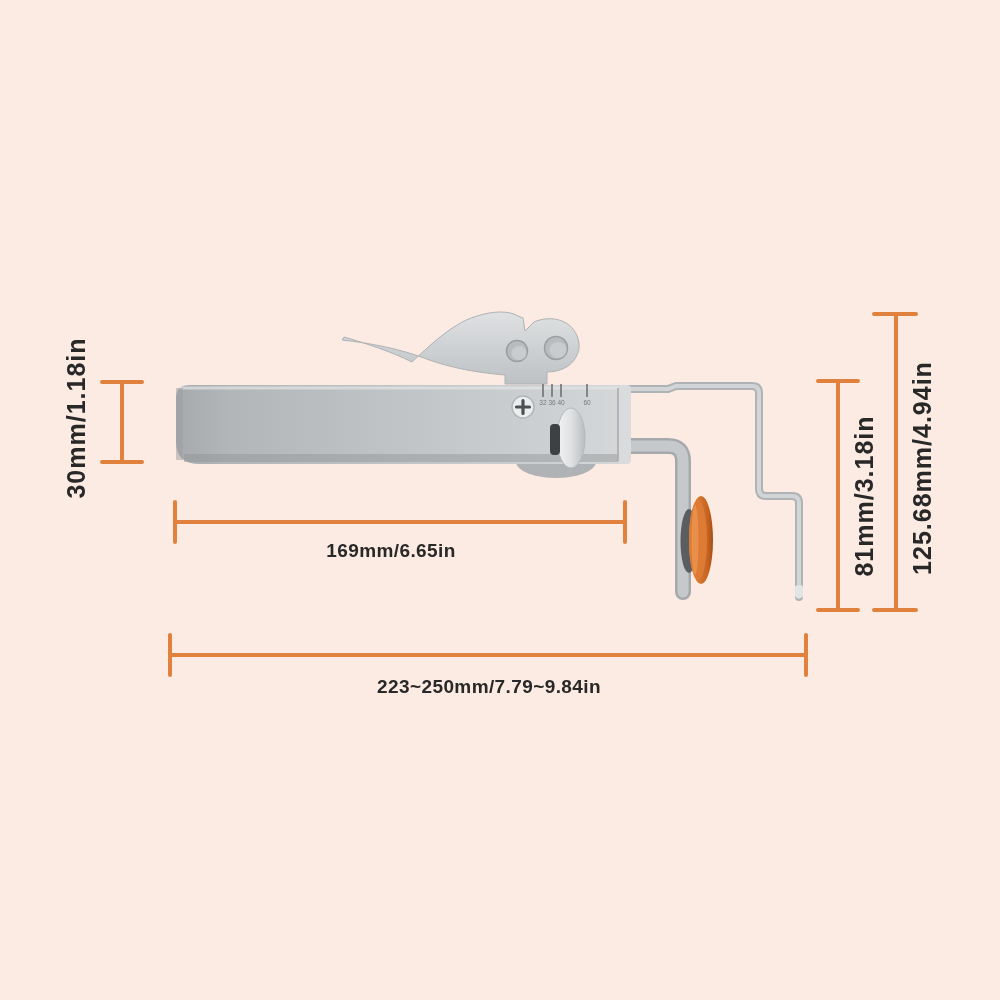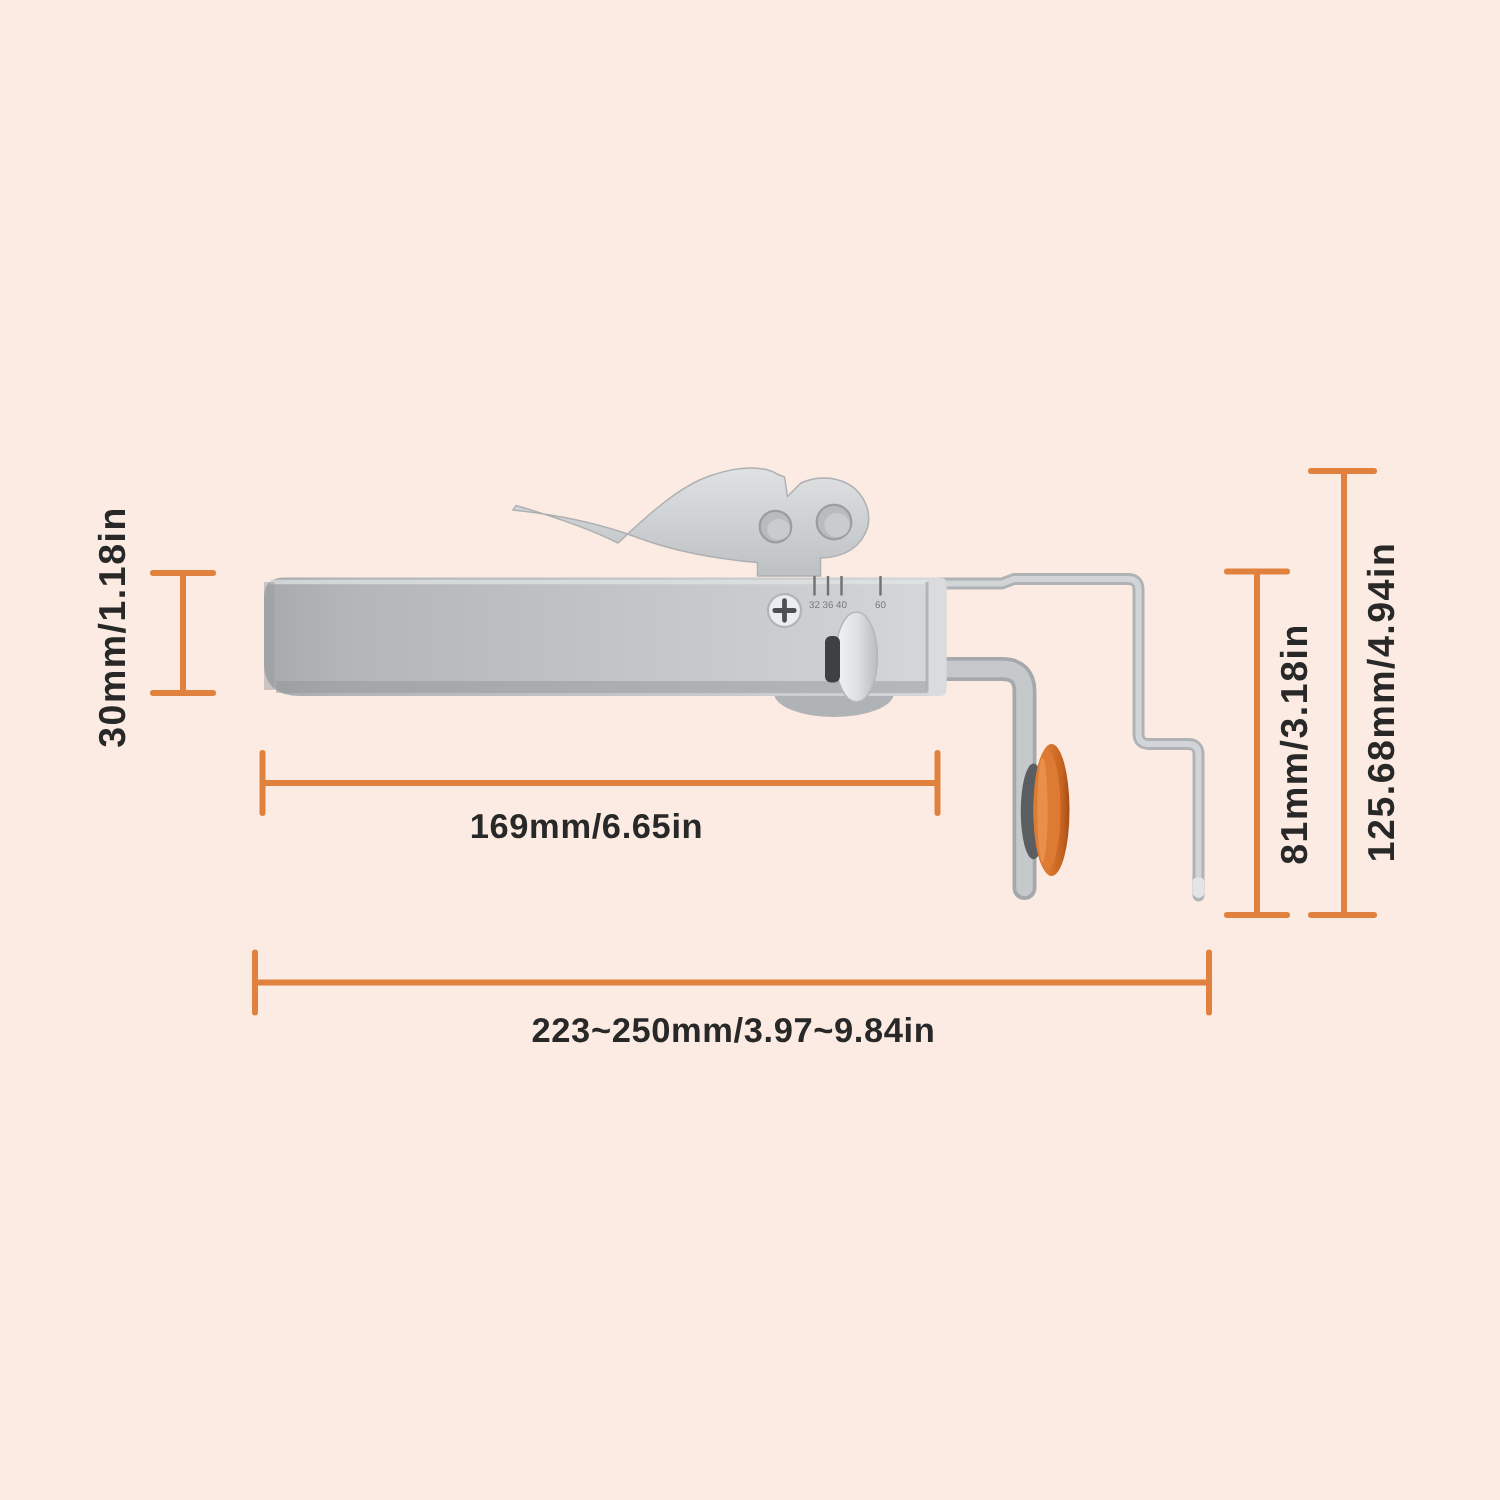--- a/index.html
+++ b/index.html
@@ -15,21 +15,21 @@
   .dim{position:absolute;left:0;top:0;width:0;height:0;}
   .dl{position:absolute;background:#e0823e;border-radius:2px;}
   .dim-label{
     position:absolute;width:0;height:0;
   }
   .dim-label > span{
     position:absolute;
     transform:translate(-50%,-50%);
     white-space:nowrap;
     font-weight:700;
-    font-size:23px;
+    font-size:19px;
     letter-spacing:.4px;
     color:#282828;
   }
   .dim-label.vert > span{
     transform:translate(-50%,-50%) rotate(-90deg);
     font-size:25px;
     letter-spacing:1px;
   }
 </style>
 </head>
@@ -144,21 +144,21 @@
     <div class="dim-label" style="left:391px;top:551px;">
       <span>169mm/6.65in</span>
     </div>
   </div>
 
   <div class="dim">
     <div class="dl" style="left:170px;top:653px;width:638px;height:4px;"></div>
     <div class="dl" style="left:168px;top:633px;width:4px;height:44px;"></div>
     <div class="dl" style="left:804px;top:633px;width:4px;height:44px;"></div>
     <div class="dim-label" style="left:489px;top:687px;">
-      <span>223~250mm/3.97~9.84in</span>
+      <span>223~250mm/7.79~9.84in</span>
     </div>
   </div>
 
   <div class="dim">
     <div class="dl" style="left:836px;top:381px;width:4px;height:229px;"></div>
     <div class="dl" style="left:816px;top:379px;width:44px;height:4px;"></div>
     <div class="dl" style="left:816px;top:608px;width:44px;height:4px;"></div>
     <div class="dim-label vert" style="left:864px;top:496px;">
       <span>81mm/3.18in</span>
     </div>

